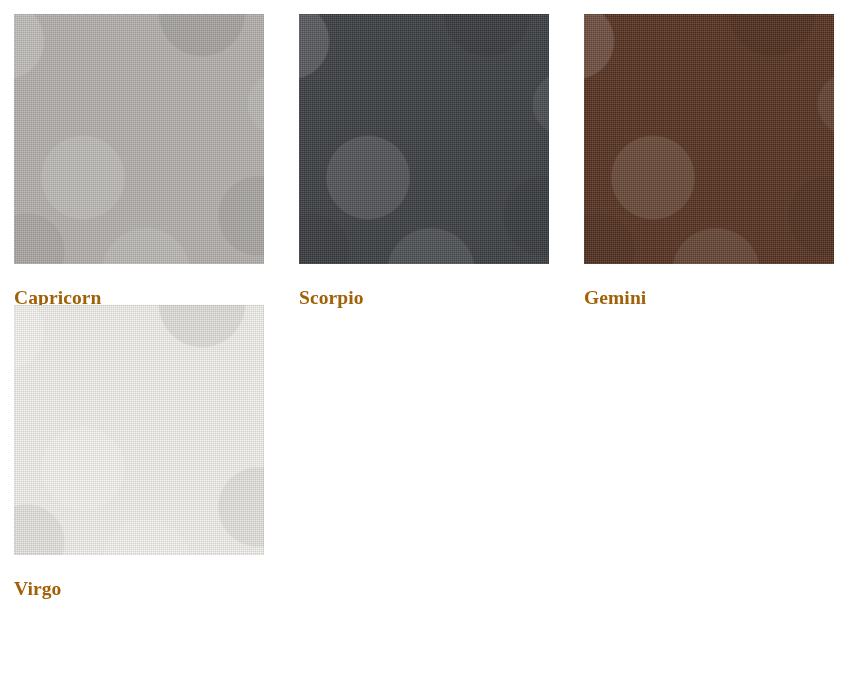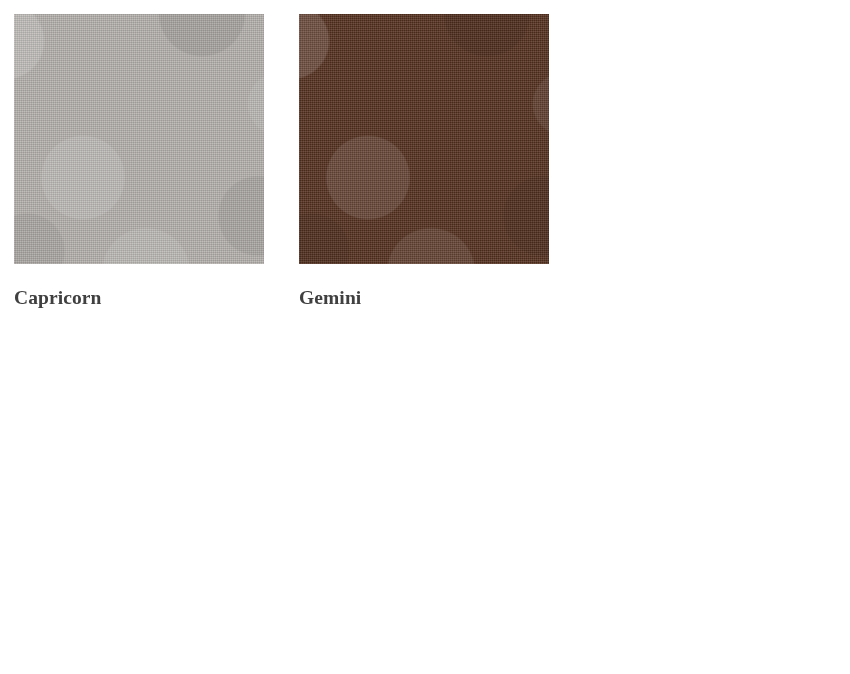--- a/index.html
+++ b/index.html
@@ -85,36 +85,44 @@
 
   .swatch-label {
     position: absolute;
     left: 0;
     top: 272px;
     font-family: "Liberation Serif", "DejaVu Serif", serif;
     font-weight: bold;
     font-size: 19.5px;
     line-height: 24px;
     letter-spacing: 0.1px;
-    color: #404040;
+    color: #a16207;
     white-space: nowrap;
   }
 </style>
 </head>
 <body style="background: rgb(255, 255, 255);">
 
 <div class="swatch-grid">
 
   <div class="swatch-cell">
     <div class="swatch-chip" title="Capricorn" style="background-color: rgb(181, 178, 174);"></div>
     <div class="swatch-label">Capricorn</div>
   </div>
 
 
 
+  <div class="swatch-cell">
+    <div class="swatch-chip" title="Scorpio" style="background-color: rgb(58, 61, 64);"></div>
+    <div class="swatch-label">Scorpio</div>
+  </div>
 
   <div class="swatch-cell">
     <div class="swatch-chip" title="Taurus" style="background-color: rgb(84, 48, 30);"></div>
     <div class="swatch-label">Gemini</div>
   </div>
 
+  <div class="swatch-cell">
+    <div class="swatch-chip is-light" title="Virgo" style="background-color: rgb(244, 242, 238);"></div>
+    <div class="swatch-label">Virgo</div>
+  </div>
 
 </div>
 
 </body></html>

